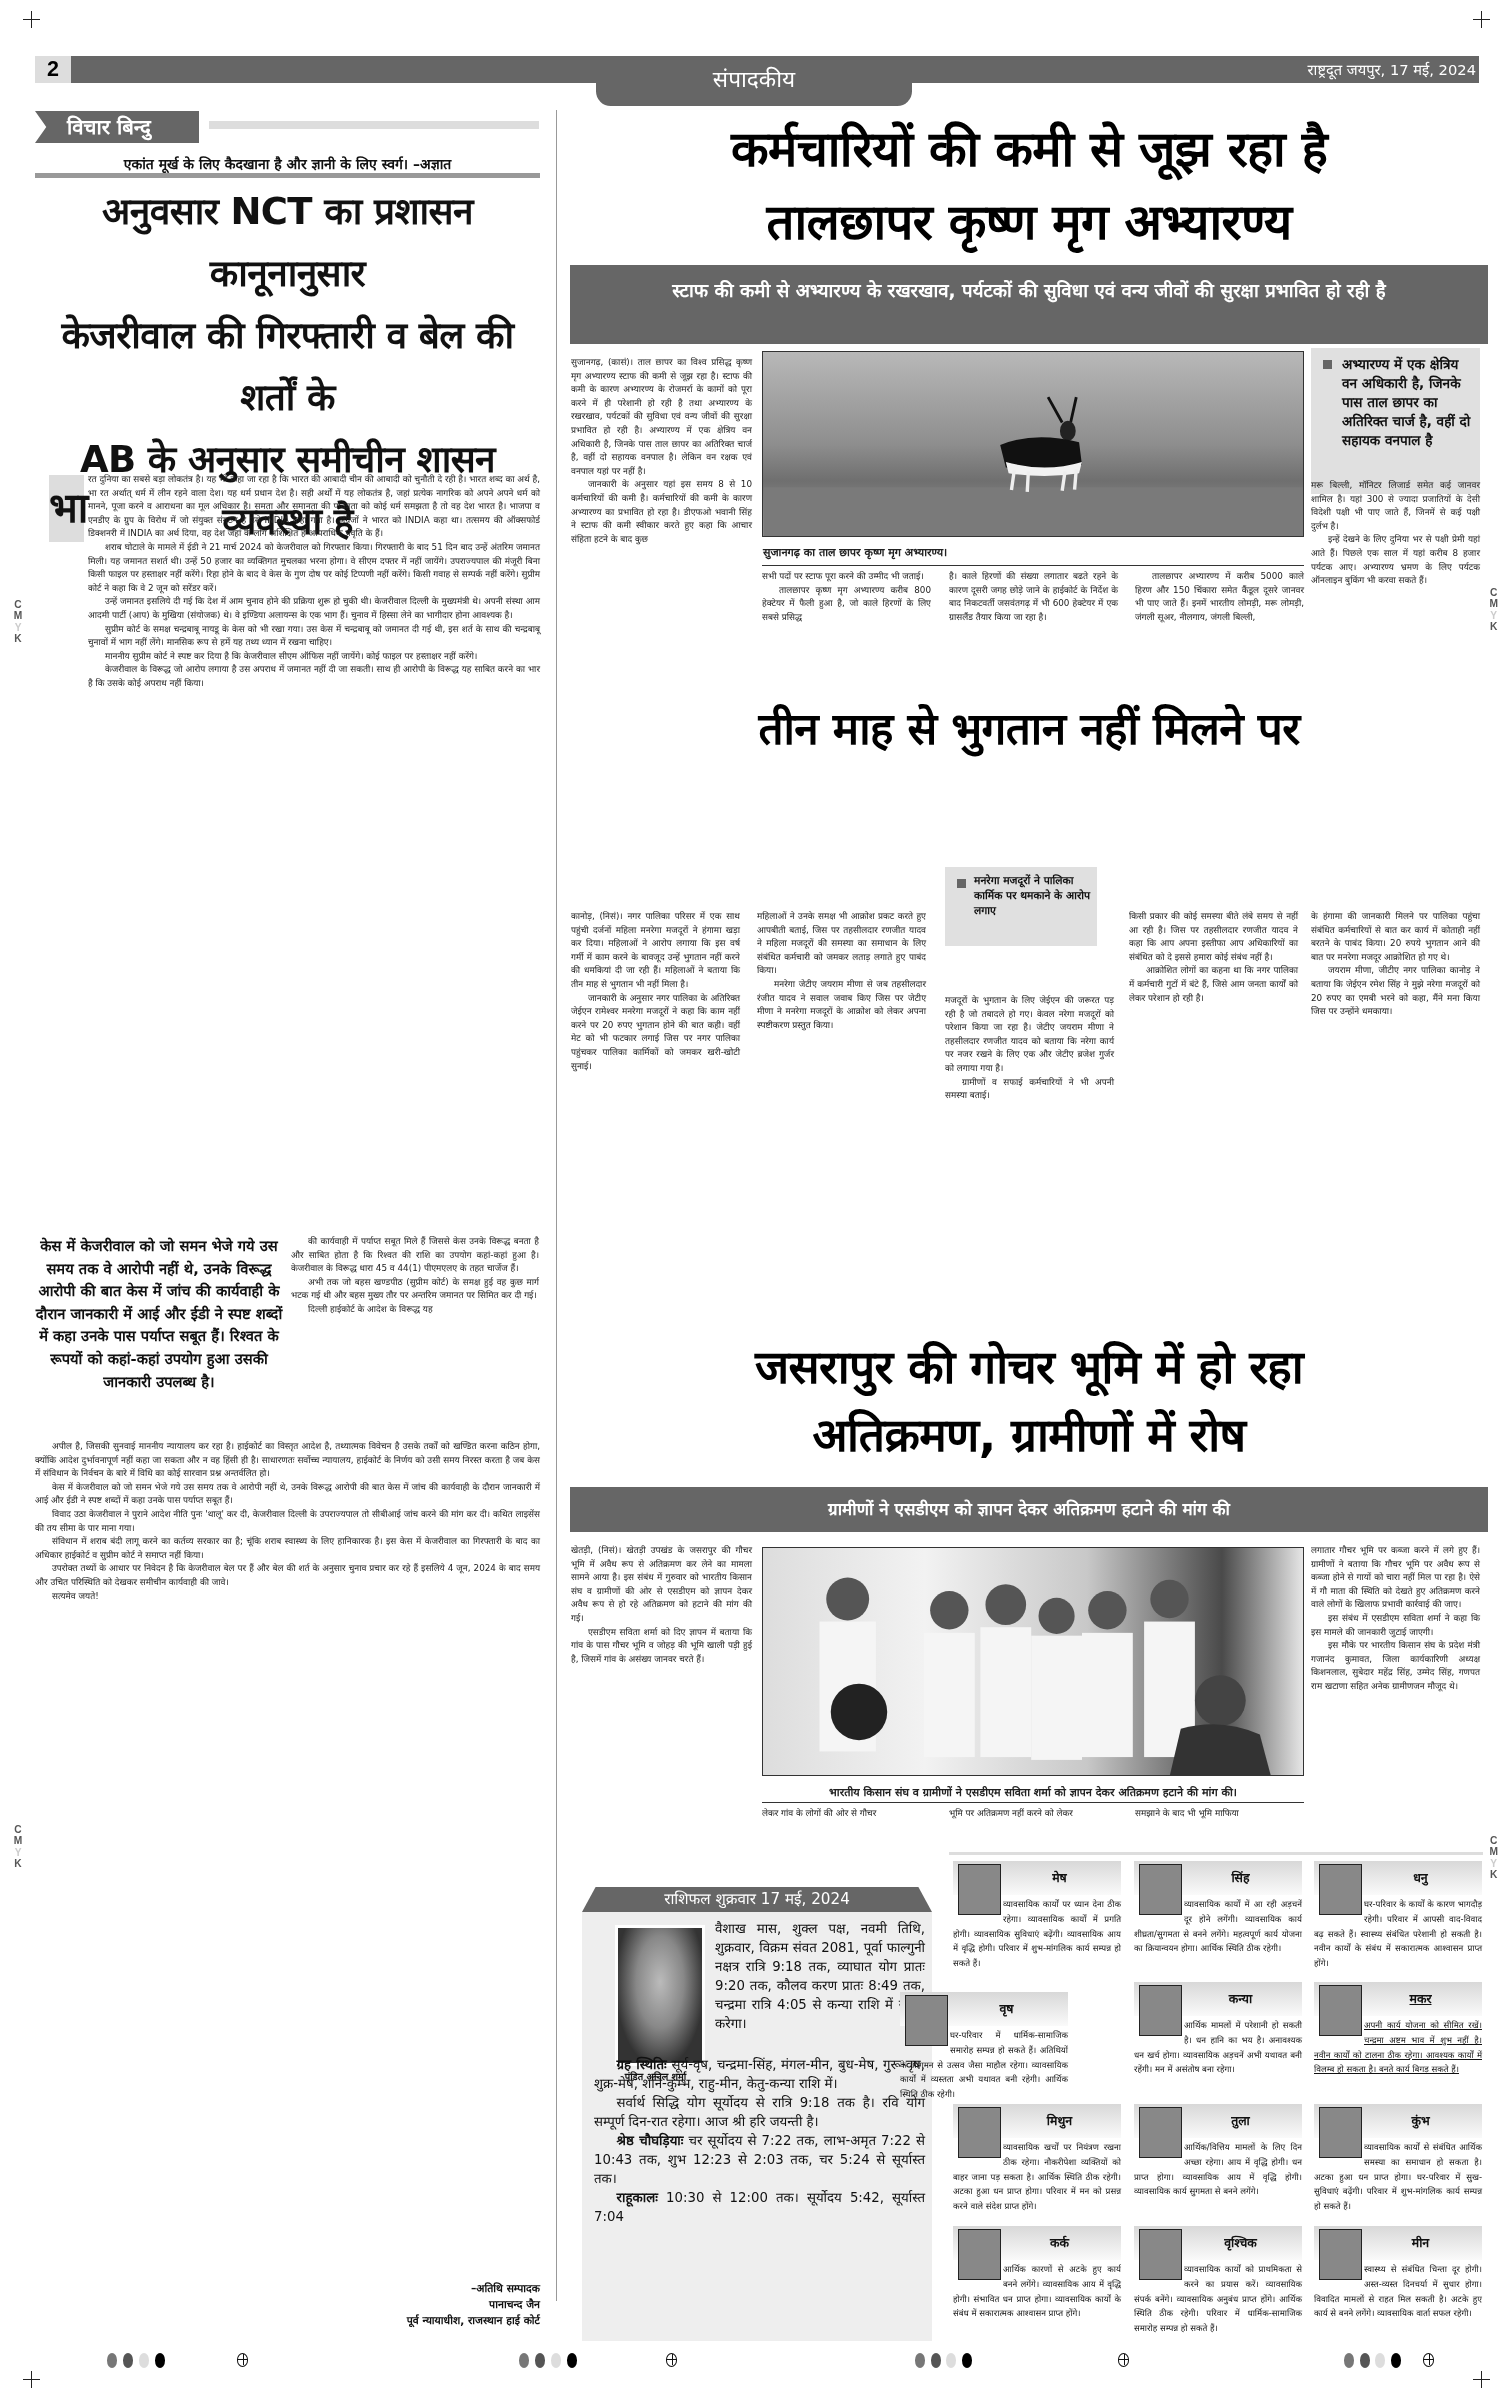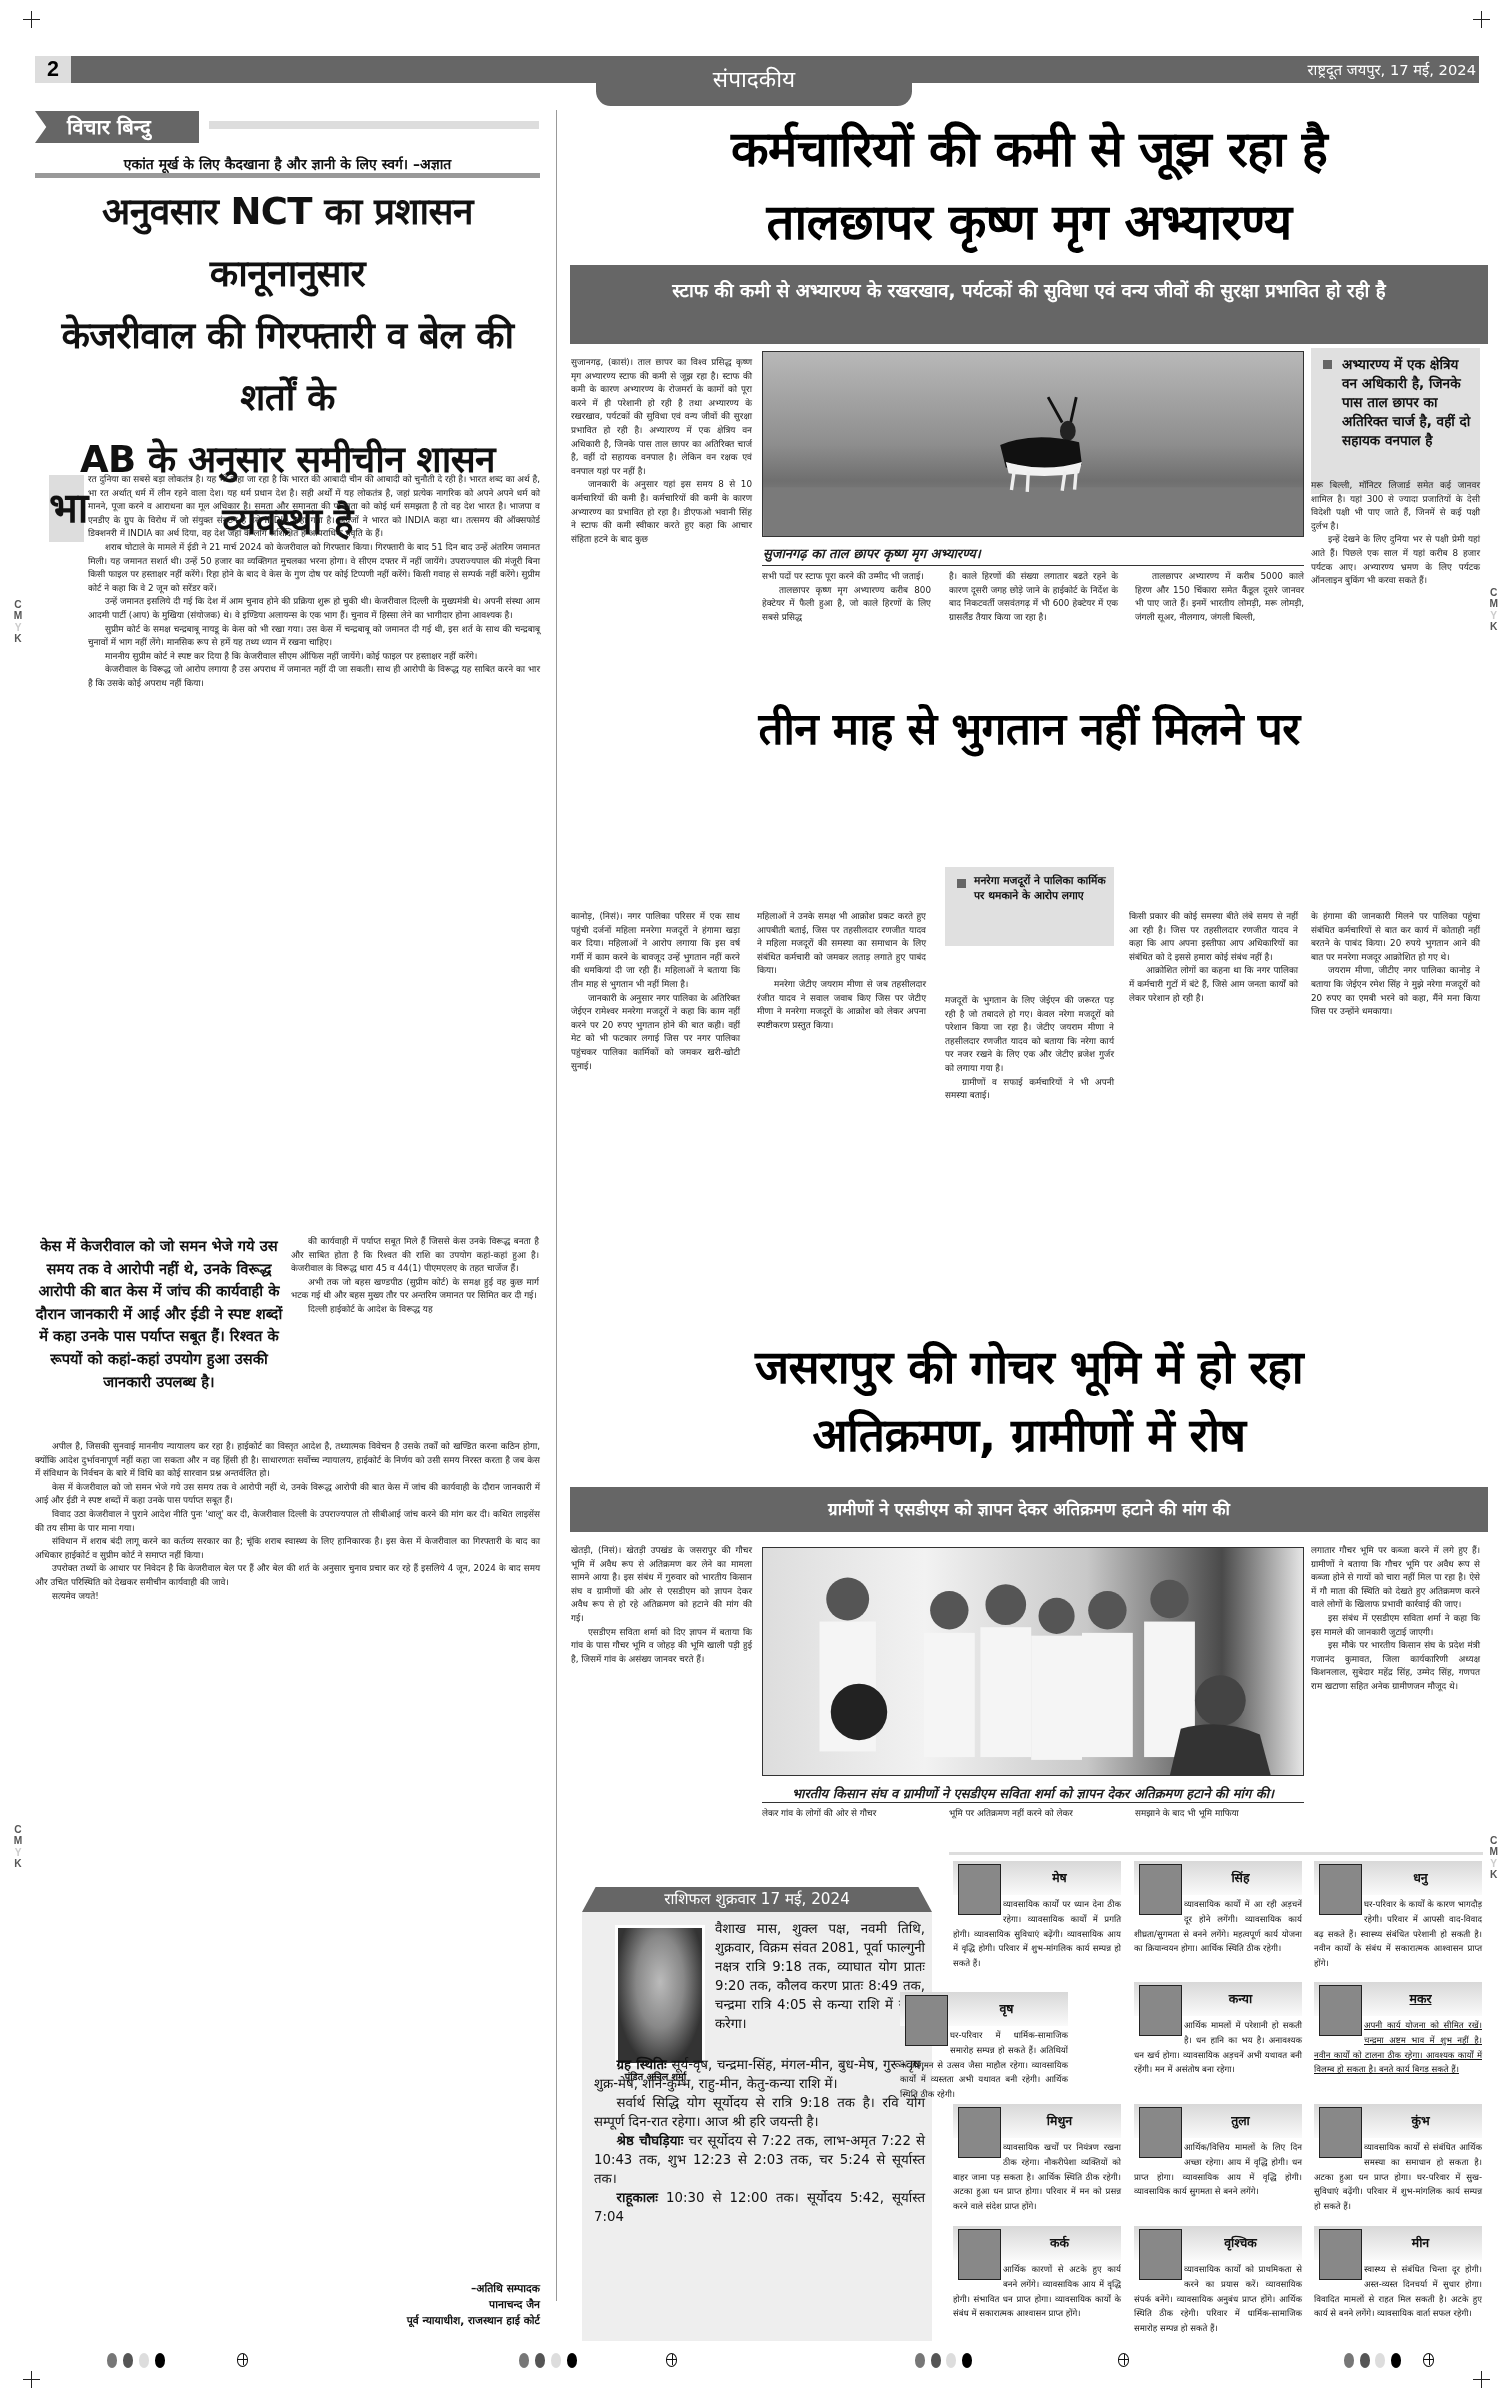--- a/index.html
+++ b/index.html
@@ -34,35 +34,35 @@
   .left-body3 { left: 35px; top: 1440px; width: 505px; }
   .signature { right: 972px; top: 2281px; text-align: right; font-size: 10.7px; font-weight: bold; line-height: 16px; }
   
   .headline-big { text-align: center; font-weight: bold; color: #000; letter-spacing: -0.6px; }
   .h1a { left: 570px; top: 113px; width: 918px; font-size: 49px; line-height: 73px; }
   .deck { background: #666; color: #fff; text-align: center; font-weight: bold; }
   .deck1 { left: 570px; top: 265px; width: 918px; height: 79px; font-size: 18.6px; line-height: 27px; padding-top: 12.4px; }
   .a1-col1 { left: 571px; top: 356px; width: 181px; }
   .photo { background: linear-gradient(180deg, #b8b8b8 0%, #8e8e8e 50%, #6f6f6f 70%, #9c9c9c 100%); border: 1.1px solid #333; overflow: hidden; }
   .photo1 { left: 762px; top: 351px; width: 542px; height: 186px; }
-  .caption { font-size: 13px; font-weight: bold; color: #222; font-style: italic; }
+  .caption { font-size: 11px; font-weight: bold; color: #222; }
   .cap1 { left: 763px; top: 544px; width: 536px; }
   .caprule { height: 1.1px; background: #333; }
   .cr1 { left: 762px; top: 565px; width: 542px; }
   .a1-col2 { left: 762px; top: 570px; width: 169px; }
   .a1-col3 { left: 949px; top: 570px; width: 169px; }
   .a1-col4 { left: 1135px; top: 570px; width: 169px; }
   .sidebox { background: #e0e0e0; font-weight: bold; font-size: 13.6px; line-height: 19px; }
   .sidebox1 { left: 1311px; top: 348px; width: 169px; height: 146px; padding: 6.8px 6.8px 6.8px 31px; }
   .sidebox .bullet { position: absolute; left: 12.4px; top: 12.4px; width: 9px; height: 9px; background: #666; }
   .a1-col5 { left: 1311px; top: 479px; width: 169px; }
   
   .h2a { left: 570px; top: 695px; width: 918px; font-size: 44px; line-height: 68px; }
   .a2-col { top: 870px; width: 169px; margin-top: 40px; }
-  .sidebox2 { left: 945px; top: 867px; width: 169px; height: 79px; padding: 5.6px 5.6px 5.6px 29px; font-size: 10.7px; line-height: 15.2px; }
+  .sidebox2 { left: 945px; top: 867px; width: 152px; height: 79px; padding: 5.6px 5.6px 5.6px 29px; font-size: 10.7px; line-height: 15.2px; }
   
   .h3a { left: 570px; top: 1333px; width: 918px; font-size: 46px; line-height: 68px; }
   .deck3 { left: 570px; top: 1487px; width: 918px; height: 45px; font-size: 17px; line-height: 45px; }
   .a3-col1 { left: 571px; top: 1544px; width: 181px; }
   .photo3 { left: 762px; top: 1547px; width: 542px; height: 229px; background: linear-gradient(90deg, #ddd 0%, #f2f2f2 30%, #c8c8c8 60%, #4a4a4a 85%, #e6e6e6 100%); }
   .cap3 { left: 762px; top: 1784px; width: 542px; text-align: center; }
   .cr3 { left: 762px; top: 1802px; width: 542px; }
   .a3-col5 { left: 1311px; top: 1544px; width: 169px; }
   
   .rashi-banner { left: 582px; top: 1887px; width: 350px; height: 25px; background: #666; color: #fff; font-size: 15.2px; text-align: center; line-height: 25px; clip-path: polygon(13.6px 0, calc(100% - 13.6px) 0, 100% 100%, 0 100%); }

